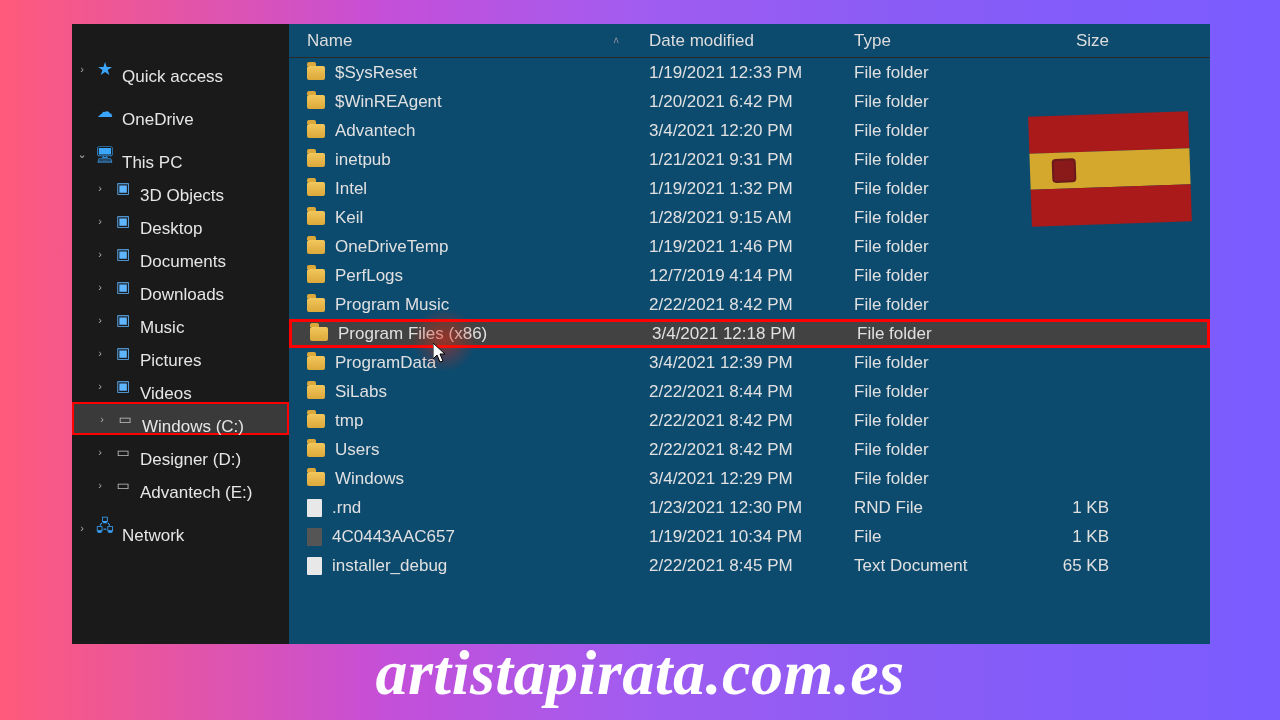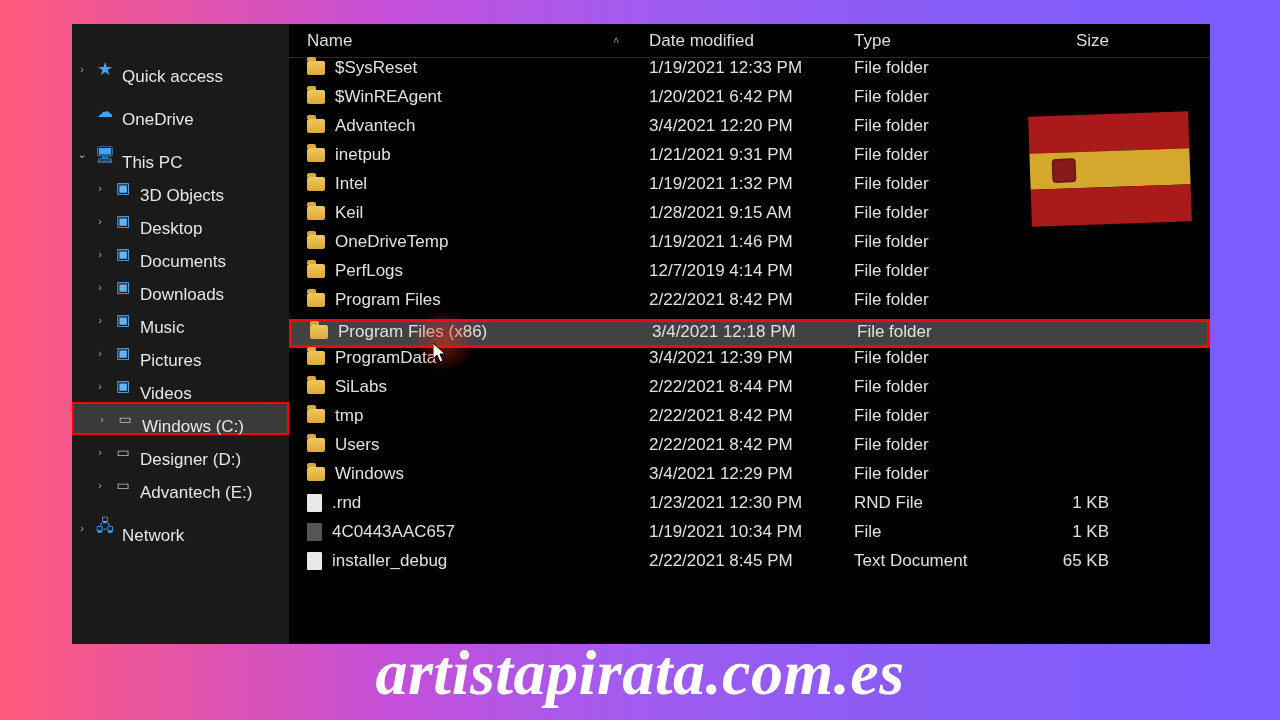--- a/index.html
+++ b/index.html
@@ -47,42 +47,42 @@
   
   .ico-star { color: #3aa6ff; font-size: 18px; }
   .ico-cloud { color: #3aa6ff; font-size: 16px; }
   .ico-pc { color: #3aa6ff; font-size: 16px; }
   .ico-blue { color: #5fb5ff; font-size: 15px; }
   .ico-drive { color: #bfbfbf; font-size: 14px; }
   .ico-net { color: #3aa6ff; font-size: 16px; }
   
   .main {
     flex: 1;
-    background: #000000;
+    background: #0c4a6e;
     display: flex;
     flex-direction: column;
   }
   .header-row {
     display: flex;
     height: 34px;
     align-items: center;
     color: #ddd;
     font-size: 17px;
     border-bottom: 1px solid #2a2a2a;
   }
   .col-name { width: 360px; padding-left: 18px; display:flex; align-items:center; gap:6px;}
   .col-date { width: 205px; }
   .col-type { width: 165px; }
   .col-size { width: 110px; text-align: right; padding-right: 20px;}
   .sort-ind { font-size: 10px; color:#999; margin-left: auto; margin-right:30px;}
   .rows { flex: 1; position: relative; }
   .row {
     display: flex;
     height: 29px;
-    align-items: flex-start;
+    align-items: center;
     color: #e0e0e0;
     font-size: 17px;
     cursor: pointer;
   }
   .row .col-name { display:flex; align-items:center; gap:10px; }
   .row-selected {
     background: #424242;
     border: 3px solid #ff0000;
   }
   .folder-icon {
@@ -314,21 +314,21 @@
       <span class="folder-icon"></span>
       <span>PerfLogs</span>
     </div>
     <div class="col-date">12/7/2019 4:14 PM</div>
     <div class="col-type">File folder</div>
     <div class="col-size"></div>
         </div>
         <div class="row">
     <div class="col-name">
       <span class="folder-icon"></span>
-      <span>Program Files</span>
+      <span>Program Music</span>
     </div>
     <div class="col-date">2/22/2021 8:42 PM</div>
     <div class="col-type">File folder</div>
     <div class="col-size"></div>
         </div>
         <div class="row row-selected">
     <div class="col-name">
       <span class="folder-icon"></span>
       <span>Program Files (x86)</span>
     </div>

